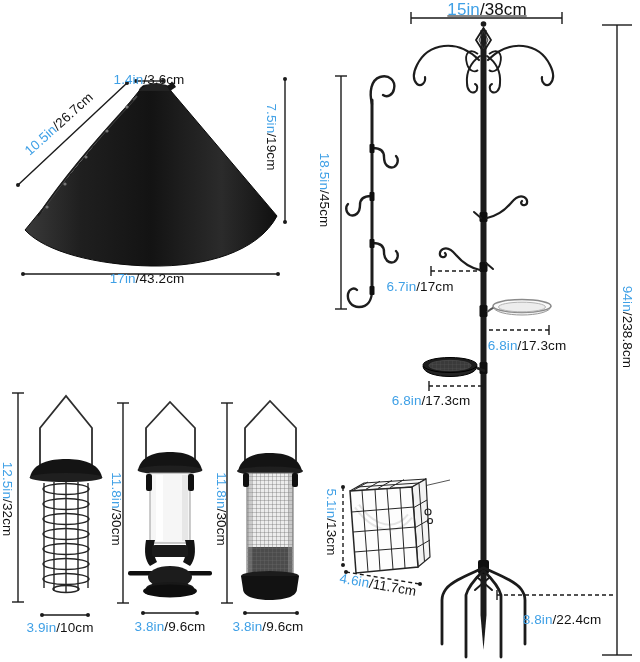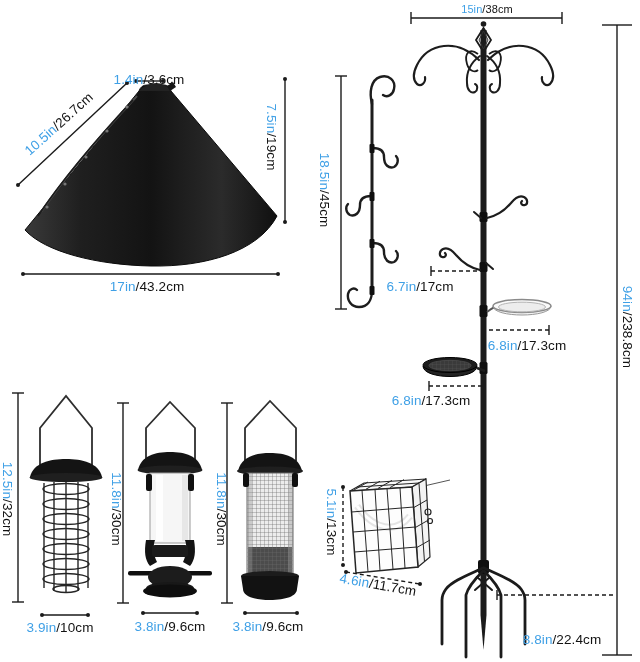--- a/index.html
+++ b/index.html
@@ -12,21 +12,21 @@
   .dim line,.dim path{stroke:var(--ink);stroke-width:1.4;fill:none;}
   .dim .dash{stroke-dasharray:4,3;}
   .dim .dot{fill:var(--ink);stroke:none;}
   
   .lbl{
     position:absolute;white-space:nowrap;color:#121212;
     font-size:13.5px;letter-spacing:0.1px;
     transform:translate(-50%,-50%);line-height:1;
   }
   .lbl .in{color:var(--accent);}
-  .lbl.big{font-size:11px;}
+  .lbl.big{font-size:17px;text-decoration:underline;}
   .r90{transform:translate(-50%,-50%) rotate(90deg);}
   .rneg42{transform:translate(-50%,-50%) rotate(-42deg);}
   .r10{transform:translate(-50%,-50%) rotate(10deg);}
 </style>
 </head>
 <body>
 
 <div id="canvas">
 
   <svg id="art" viewBox="0 0 640 662">
@@ -271,30 +271,30 @@
         <circle class="dot" cx="343" cy="565" r="2"></circle>
       <line class="dash" x1="346" y1="572" x2="420" y2="584" stroke-dasharray="3,3"></line>
       <circle class="dot" cx="346" cy="572" r="2"></circle>
         <circle class="dot" cx="420" cy="584" r="2"></circle>
     </g>
   </svg>
 
   <div class="lbl" style="left:149px;top:80px"><span class="in">1.4in</span><span class="cm">/3.6cm</span></div>
   <div class="lbl rneg42" style="left:59px;top:124px"><span class="in">10.5in</span><span class="cm">/26.7cm</span></div>
   <div class="lbl r90" style="left:271px;top:137px"><span class="in">7.5in</span><span class="cm">/19cm</span></div>
-  <div class="lbl" style="left:147px;top:287px"><span class="in">17in</span><span class="cm">/43.2cm</span></div>
+  <div class="lbl" style="left:147px;top:279px"><span class="in">17in</span><span class="cm">/43.2cm</span></div>
 
   <div class="lbl r90" style="left:324px;top:190px"><span class="in">18.5in</span><span class="cm">/45cm</span></div>
 
   <div class="lbl big" style="left:487px;top:9px"><span class="in">15in</span><span class="cm">/38cm</span></div>
   <div class="lbl" style="left:420px;top:287px"><span class="in">6.7in</span><span class="cm">/17cm</span></div>
   <div class="lbl" style="left:527px;top:346px"><span class="in">6.8in</span><span class="cm">/17.3cm</span></div>
   <div class="lbl" style="left:431px;top:401px"><span class="in">6.8in</span><span class="cm">/17.3cm</span></div>
   <div class="lbl r90" style="left:627px;top:327px"><span class="in">94in</span><span class="cm">/238.8cm</span></div>
-  <div class="lbl" style="left:562px;top:640px"><span class="in">8.8in</span><span class="cm">/22.4cm</span></div>
+  <div class="lbl" style="left:562px;top:620px"><span class="in">8.8in</span><span class="cm">/22.4cm</span></div>
 
   <div class="lbl r90" style="left:7px;top:499px"><span class="in">12.5in</span><span class="cm">/32cm</span></div>
   <div class="lbl" style="left:60px;top:628px"><span class="in">3.9in</span><span class="cm">/10cm</span></div>
   <div class="lbl r90" style="left:116px;top:509px"><span class="in">11.8in</span><span class="cm">/30cm</span></div>
   <div class="lbl" style="left:170px;top:627px"><span class="in">3.8in</span><span class="cm">/9.6cm</span></div>
   <div class="lbl r90" style="left:221px;top:509px"><span class="in">11.8in</span><span class="cm">/30cm</span></div>
   <div class="lbl" style="left:268px;top:627px"><span class="in">3.8in</span><span class="cm">/9.6cm</span></div>
 
   <div class="lbl r90" style="left:331px;top:522px"><span class="in">5.1in</span><span class="cm">/13cm</span></div>
   <div class="lbl r10" style="left:378px;top:585px"><span class="in">4.6in</span><span class="cm">/11.7cm</span></div>

